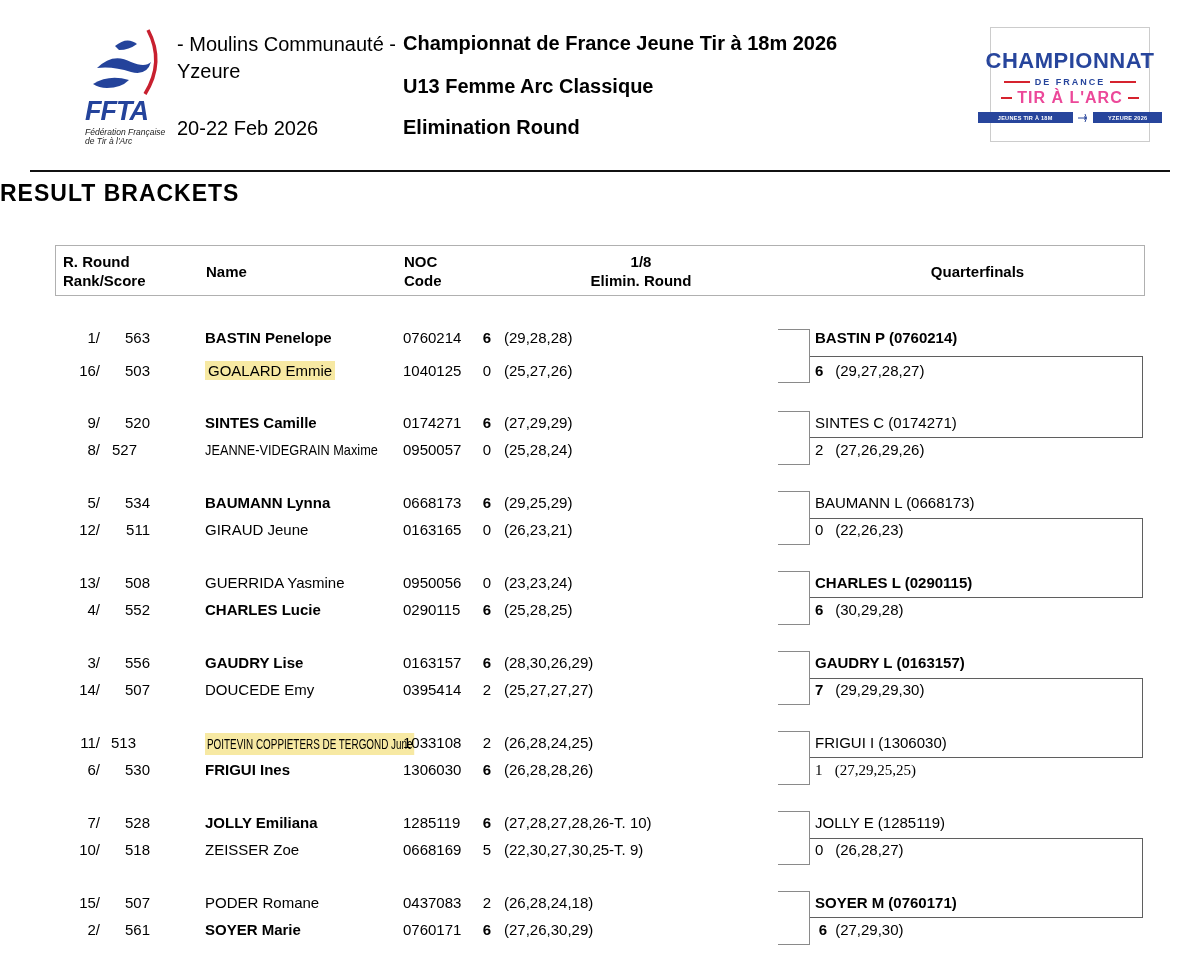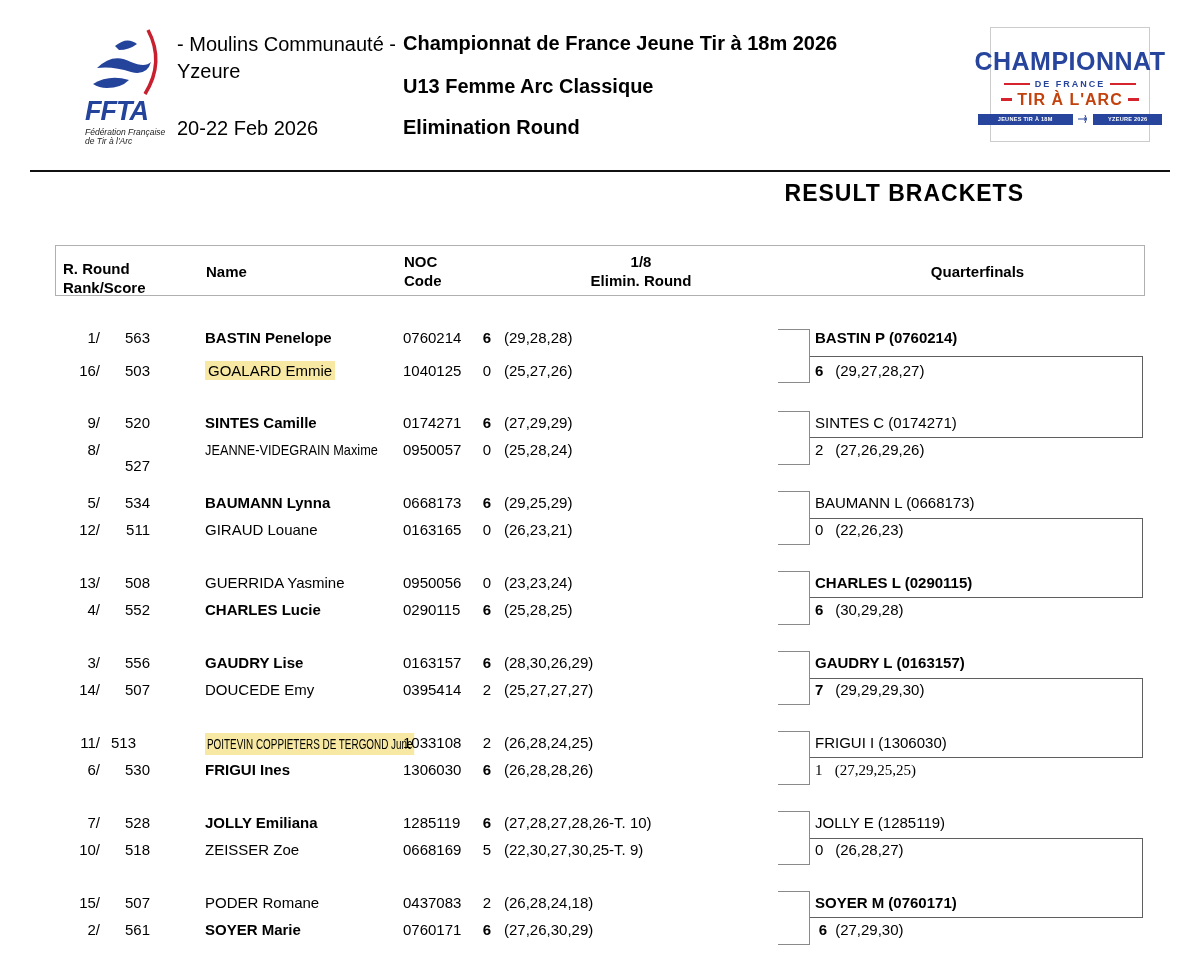--- a/index.html
+++ b/index.html
@@ -10,38 +10,38 @@
   .ffta-logo { position:absolute; left:85px; top:28px; width:88px; height:114px; }
   .ffta-acronym { position:absolute; left:0px; top:68px; font-size:27px; font-weight:bold; font-style:italic; letter-spacing:-1px; color:#24439B; }
   .ffta-caption { position:absolute; left:0px; top:100px; font-size:8.5px; font-style:italic; color:#222; line-height:9px; white-space:nowrap; }
 
   .venue { position:absolute; left:177px; top:31px; width:225px; font-size:20px; line-height:27px; }
   .venue-date { position:absolute; left:177px; top:117px; font-size:20px; }
 
   .title-line { position:absolute; left:403px; font-size:20px; font-weight:bold; white-space:nowrap; }
 
   .event-logo { position:absolute; left:990px; top:27px; width:160px; height:115px; border:1px solid #ccc; background:#fff; display:flex; flex-direction:column; align-items:center; justify-content:center; }
-  .ev-line1 { font-size:25px; font-weight:bold; letter-spacing:0.5px; color:#27459C; margin-top:2px; }
+  .ev-line1 { font-size:22px; font-weight:bold; letter-spacing:0.5px; color:#27459C; margin-top:2px; }
   .ev-line2 { display:flex; align-items:center; gap:5px; margin-top:3px; }
   .ev-line2 .txt { font-size:9px; font-weight:bold; letter-spacing:2px; color:#27459C; }
   .red-dash-long { width:26px; height:2px; background:#D6232E; }
   .ev-line3 { display:flex; align-items:center; gap:5px; margin-top:2px; }
-  .ev-line3 .txt { font-size:16px; font-weight:bold; letter-spacing:1px; color:#c2410c; }
+  .ev-line3 .txt { font-size:16px; font-weight:bold; letter-spacing:1px; color:#ec4899; }
   .red-dash-short { width:11px; height:2.5px; background:#D6232E; }
   .ev-badges { display:flex; align-items:center; gap:3px; margin-top:5px; }
   .badge { background:#27459C; color:#fff; height:11px; display:flex; align-items:center; justify-content:center; padding:0 3px; }
   .badge > span { font-size:9px; font-weight:bold; letter-spacing:0.4px; transform:scale(0.62); transform-origin:center; white-space:nowrap; }
 
   .top-rule { position:absolute; left:30px; top:170px; width:1140px; height:2px; background:#111; }
-  .page-title { position:absolute; left:0; top:180px; width:1024px; text-align:right; font-size:23px; font-weight:bold; letter-spacing:1px; }
+  .page-title { position:absolute; left:0; top:180px; width:1024px; text-align:left; font-size:23px; font-weight:bold; letter-spacing:1px; }
 
   
   .thead { position:absolute; left:55px; top:245px; width:1090px; height:51px; border:1px solid #b0b0b0; background:#fff; }
   .th { position:absolute; font-size:15px; font-weight:bold; line-height:19px; }
-  .th-c1 { left:7px; top:13px; }
+  .th-c1 { left:7px; top:6px; }
   .th-name { left:150px; top:16px; }
   .th-noc { left:348px; top:6px; }
   .th-round { left:485px; top:6px; width:200px; text-align:center; }
   .th-qf { left:755px; top:16px; width:333px; text-align:center; }
 
   
   .cell { position:absolute; height:20px; line-height:20px; font-size:15px; white-space:nowrap; }
   .ra { text-align:right; }
   .bold { font-weight:bold; }
   .hl { padding:1px 3px; }
@@ -140,34 +140,34 @@
       <div class="cell" style="top: 361px; left: 403px; width: 64px;">1040125</div>
       <div class="cell" style="top: 361px; left: 476px; width: 22px; text-align: center;">0</div>
       <div class="cell" style="top: 361px; left: 504px;">(25,27,26)</div>
       <div class="cell ra" style="top: 413px; left: 40px; width: 60px;">9/</div>
       <div class="cell ra" style="top: 413px; left: 105px; width: 45px;">520</div>
       <div class="cell bold" style="top: 413px; left: 205px; width: 200px;"><span>SINTES Camille</span></div>
       <div class="cell" style="top: 413px; left: 403px; width: 64px;">0174271</div>
       <div class="cell bold" style="top: 413px; left: 476px; width: 22px; text-align: center;">6</div>
       <div class="cell" style="top: 413px; left: 504px;">(27,29,29)</div>
       <div class="cell ra" style="top: 440px; left: 40px; width: 60px;">8/</div>
-      <div class="cell ra" style="top: 440px; left: 105px; width: 45px; margin-top: 16px;">527</div>
+      <div class="cell ra" style="top: 440px; left: 92px; width: 45px;">527</div>
       <div class="cell" style="top: 440px; left: 205px; width: 200px;"><span class="cond" style="transform: scaleX(0.85);">JEANNE-VIDEGRAIN Maxime</span></div>
       <div class="cell" style="top: 440px; left: 403px; width: 64px;">0950057</div>
       <div class="cell" style="top: 440px; left: 476px; width: 22px; text-align: center;">0</div>
       <div class="cell" style="top: 440px; left: 504px;">(25,28,24)</div>
       <div class="cell ra" style="top: 493px; left: 40px; width: 60px;">5/</div>
       <div class="cell ra" style="top: 493px; left: 105px; width: 45px;">534</div>
       <div class="cell bold" style="top: 493px; left: 205px; width: 200px;"><span>BAUMANN Lynna</span></div>
       <div class="cell" style="top: 493px; left: 403px; width: 64px;">0668173</div>
       <div class="cell bold" style="top: 493px; left: 476px; width: 22px; text-align: center;">6</div>
       <div class="cell" style="top: 493px; left: 504px;">(29,25,29)</div>
       <div class="cell ra" style="top: 520px; left: 40px; width: 60px;">12/</div>
       <div class="cell ra" style="top: 520px; left: 105px; width: 45px;">511</div>
-      <div class="cell" style="top: 520px; left: 205px; width: 200px;"><span>GIRAUD Louane</span></div>
+      <div class="cell" style="top: 520px; left: 205px; width: 200px;"><span>GIRAUD Jeune</span></div>
       <div class="cell" style="top: 520px; left: 403px; width: 64px;">0163165</div>
       <div class="cell" style="top: 520px; left: 476px; width: 22px; text-align: center;">0</div>
       <div class="cell" style="top: 520px; left: 504px;">(26,23,21)</div>
       <div class="cell ra" style="top: 573px; left: 40px; width: 60px;">13/</div>
       <div class="cell ra" style="top: 573px; left: 105px; width: 45px;">508</div>
       <div class="cell" style="top: 573px; left: 205px; width: 200px;"><span>GUERRIDA Yasmine</span></div>
       <div class="cell" style="top: 573px; left: 403px; width: 64px;">0950056</div>
       <div class="cell" style="top: 573px; left: 476px; width: 22px; text-align: center;">0</div>
       <div class="cell" style="top: 573px; left: 504px;">(23,23,24)</div>
       <div class="cell ra" style="top: 600px; left: 40px; width: 60px;">4/</div>

